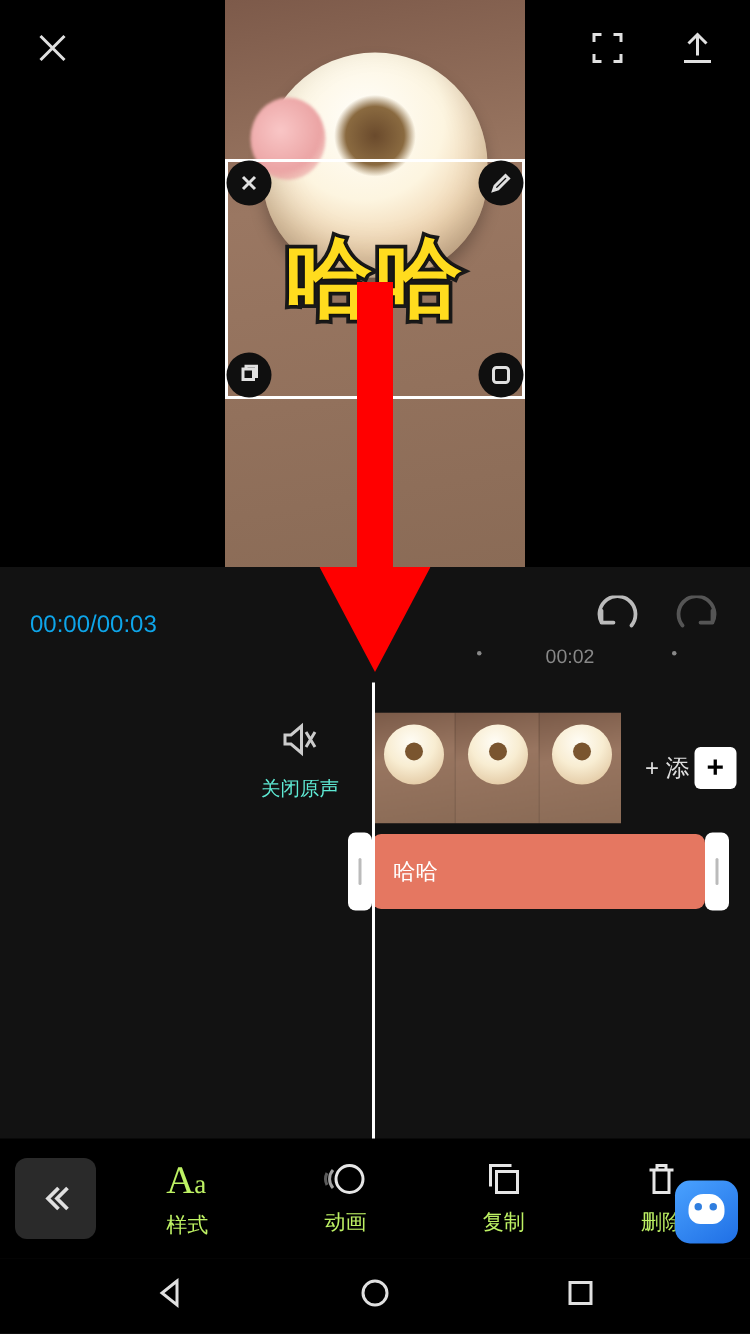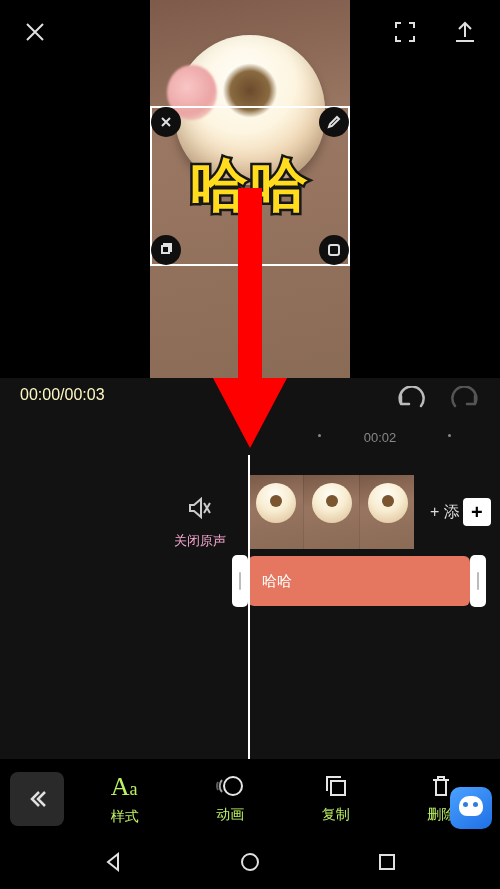--- a/index.html
+++ b/index.html
@@ -103,23 +103,23 @@
     letter-spacing: 2px;
     white-space: nowrap;
   }
   
   .time-row {
     position: absolute;
     left: 0; right: 0;
     top: 386px;
     height: 40px;
     display: flex;
-    align-items: flex-start;
+    align-items: flex-end;
     padding: 0 20px;
-    color: #fef9c3;
+    color: #0ea5e9;
     font-size: 16px;
   }
   .time-rewind { position:absolute; left:50%; transform:translateX(-50%); }
   .time-right { margin-left: auto; display: flex; gap: 24px; }
   .time-right svg { stroke:#bbb; stroke-width:2.5; fill:none; }
 
   
   .ruler {
     position: absolute;
     left: 0; right: 0;
@@ -137,24 +137,24 @@
     position: absolute;
     left: 0; right: 0;
     top: 455px;
     bottom: 130px;
     background: #121212;
   }
   
   .mute-block {
     position: absolute;
     left: 165px;
-    top: 40px;
+    top: 25px;
     width: 70px;
     text-align: center;
-    color: #f9a8d4;
+    color: #5eead4;
     font-size: 13px;
   }
   .mute-block svg { stroke:#ccc; fill:none; stroke-width:2; }
   .mute-label { margin-top: 8px; }
 
   
   .clip-track {
     position: absolute;
     left: 248px;
     top: 20px;

